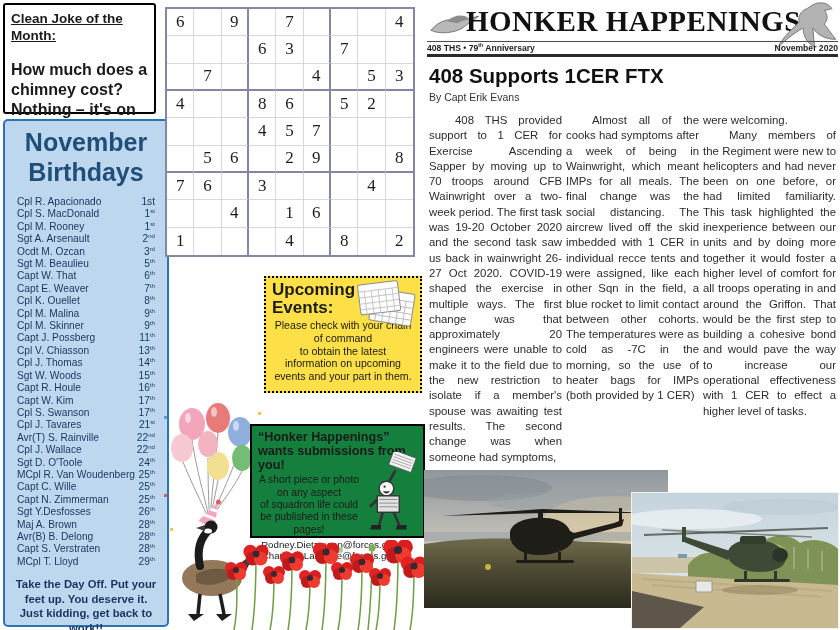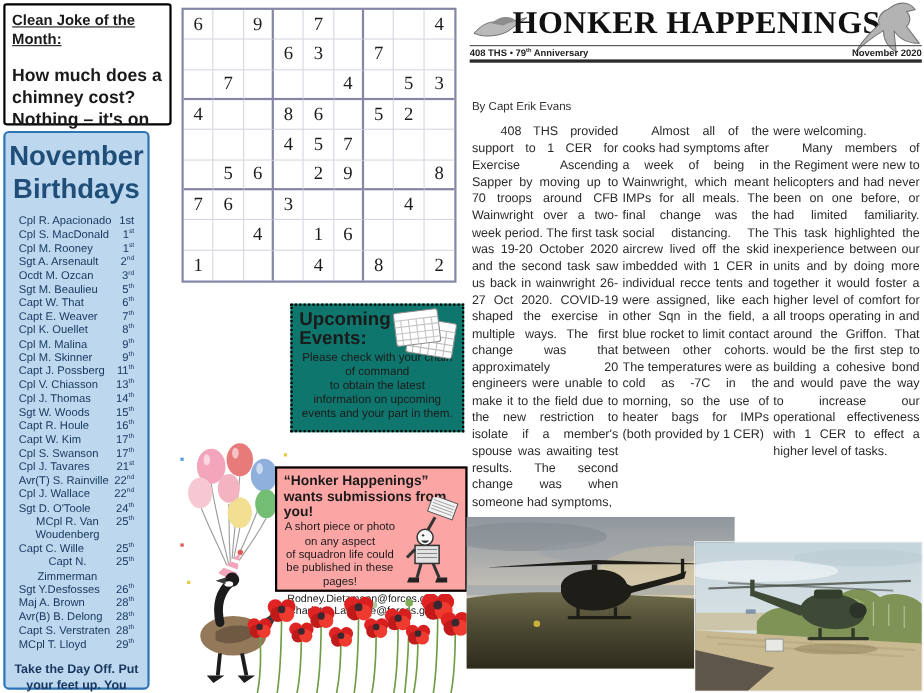--- a/index.html
+++ b/index.html
@@ -7,21 +7,21 @@
         font-family:"Liberation Sans",sans-serif;color:#1a1a1a;}
   sup{font-size:.6em;line-height:0;}
 
   
   .joke{position:absolute;left:3px;top:3px;width:153px;height:111px;border:2px solid #000;
         border-radius:3px;box-sizing:border-box;text-align:left;padding:6px 6px 0;}
   .joke-title{font-weight:bold;text-decoration:underline;font-size:13.5px;line-height:1.25;}
   .joke-body{margin-top:15px;font-weight:bold;font-size:16px;line-height:1.25;white-space:pre-line;}
 
   
-  .bd{position:absolute;left:3px;top:119px;width:133px;height:508px;box-sizing:border-box;
+  .bd{position:absolute;left:3px;top:119px;width:166px;height:508px;box-sizing:border-box;
       background:var(--bd-bg,#BDD7EE);border:2px solid var(--bd-border,#2E74B5);border-radius:5px;
       padding-top:7px;}
   .bd-title{color:var(--bd-title,#1F4E79);font-size:25px;font-weight:bold;text-align:center;line-height:1.18;}
   .bd-list{margin-top:9px;padding:0 12px;}
   .bd-row{display:flex;justify-content:space-between;font-size:10.2px;line-height:12.4px;
           color:var(--bd-text,#17365D);text-align:center;}
   .bd-footer{margin-top:9px;padding:0 7px;font-weight:bold;font-size:11.3px;line-height:1.28;
              text-align:center;color:var(--bd-text,#17365D);}
 
   
@@ -38,28 +38,28 @@
   .sudoku .cell.lr{border-bottom:none;}
 
   
   .logo{position:absolute;left:167px;top:277px;width:86px;height:92px;}
   .logo-circle{width:100%;height:100%;border-radius:50%;background:var(--logo-cyan,#2BBFEA);
                border:3.5px solid #000;box-sizing:border-box;position:relative;overflow:hidden;}
   .logo-num{position:absolute;left:7px;bottom:16px;font-weight:bold;font-size:18px;color:#000;}
 
   
   .upcoming{position:absolute;left:264px;top:276px;width:158px;height:117px;box-sizing:border-box;
-            border:2px dotted #000;padding:3px 6px;background:#0f766e;}
+            border:2px dotted #000;padding:3px 6px;background:#fde047;}
   .up-title{font-size:17px;font-weight:bold;line-height:1.05;width:96px;}
   .up-cal{position:absolute;right:1px;top:1px;}
   .up-body{font-size:10.6px;line-height:1.22;text-align:center;margin-top:2px;white-space:pre-line;}
 
   
   .subs{position:absolute;left:250px;top:424px;width:175px;height:114px;box-sizing:border-box;
-        border:2px solid #000;background:#fca5a5;padding:4px 6px;}
+        border:2px solid #000;background:#15803d;padding:4px 6px;}
   .sub-title{font-weight:bold;font-size:12.6px;line-height:1.12;}
   .sub-body{font-size:10.3px;line-height:1.2;white-space:pre-line;margin-top:2px;width:102px;text-align:center;}
   .sub-mascot{position:absolute;right:2px;top:26px;}
   .sub-emails{font-size:9.7px;margin-top:3px;width:150px;text-align:center;white-space:pre-line;}
 
   
   .balloons{position:absolute;left:156px;top:398px;}
   .poppies{position:absolute;left:222px;top:540px;}
 
   
@@ -452,20 +452,21 @@
   <svg class="goose-r" width="64" height="48" viewBox="0 0 66 50">
     <path d="M40 4 C48 0 56 2 60 8 L52 10 C56 14 56 20 52 24 L64 40 C52 40 44 34 40 28 L42 48 C34 44 30 36 30 28 C20 34 10 42 4 48 C10 36 20 28 26 22 C24 16 28 10 34 8 Z" fill="#b3b3b3" stroke="#777" stroke-width="1"></path>
   </svg>
   <div class="rule-thin"></div>
   <div class="issue-row">
     <span>408 THS • 79<sup>th</sup> Anniversary</span>
     <span>November 2020</span>
   </div>
   <div class="rule-thick"></div>
 
+  <div class="art-title">408 Supports 1CER FTX</div>
   <div class="art-by">By Capt Erik Evans</div>
   <div class="art-col c1">
       <p class="ind">408 THS provided support to 1 CER for Exercise Ascending Sapper by moving up to 70 troops around CFB Wainwright over a two-week period. The first task was 19-20 October 2020 and the second task saw us back in wainwright 26-27 Oct 2020. COVID-19 shaped the exercise in multiple ways. The first change was that approximately 20 engineers were unable to make it to the field due to the new restriction to isolate if a member's spouse was awaiting test results. The second change was when someone had symptoms,</p>
     </div>
   <div class="art-col c2">
       <p class="ind">Almost all of the cooks had symptoms after a week of being in Wainwright, which meant IMPs for all meals. The final change was the social distancing. The aircrew lived off the skid imbedded with 1 CER in individual recce tents and were assigned, like each other Sqn in the field, a blue rocket to limit contact between other cohorts. The temperatures were as cold as -7C in the morning, so the use of heater bags for IMPs (both provided by 1 CER)</p>
     </div>
   <div class="art-col c3">
       <p>were welcoming.</p>
       <p class="ind">Many members of the Regiment were new to helicopters and had never been on one before, or had limited familiarity. This task highlighted the inexperience between our units and by doing more together it would foster a higher level of comfort for all troops operating in and around the Griffon. That would be the first step to building a cohesive bond and would pave the way to increase our operational effectiveness with 1 CER to effect a higher level of tasks.</p>

